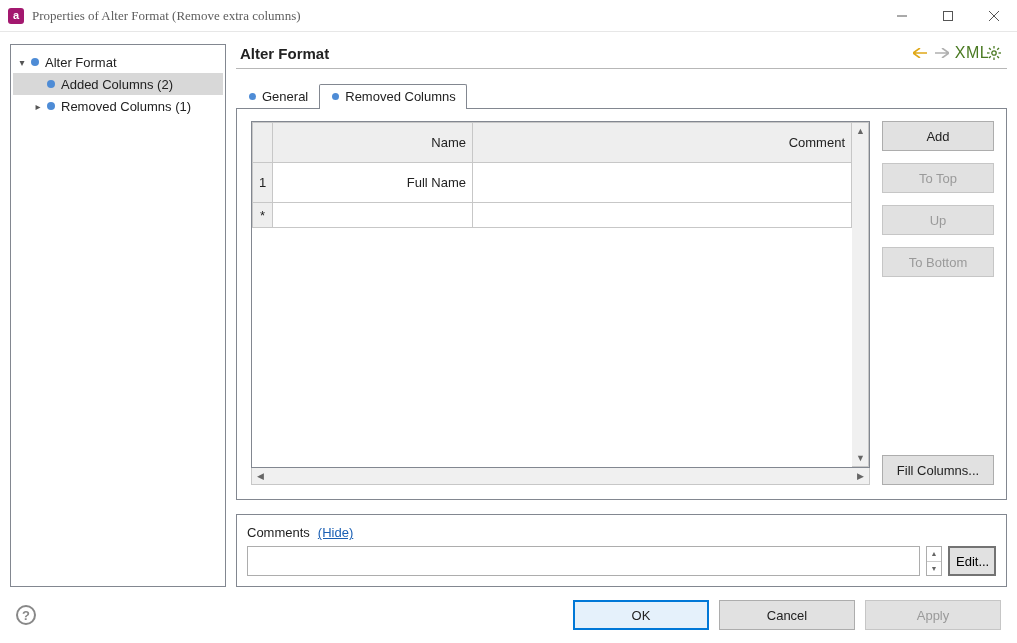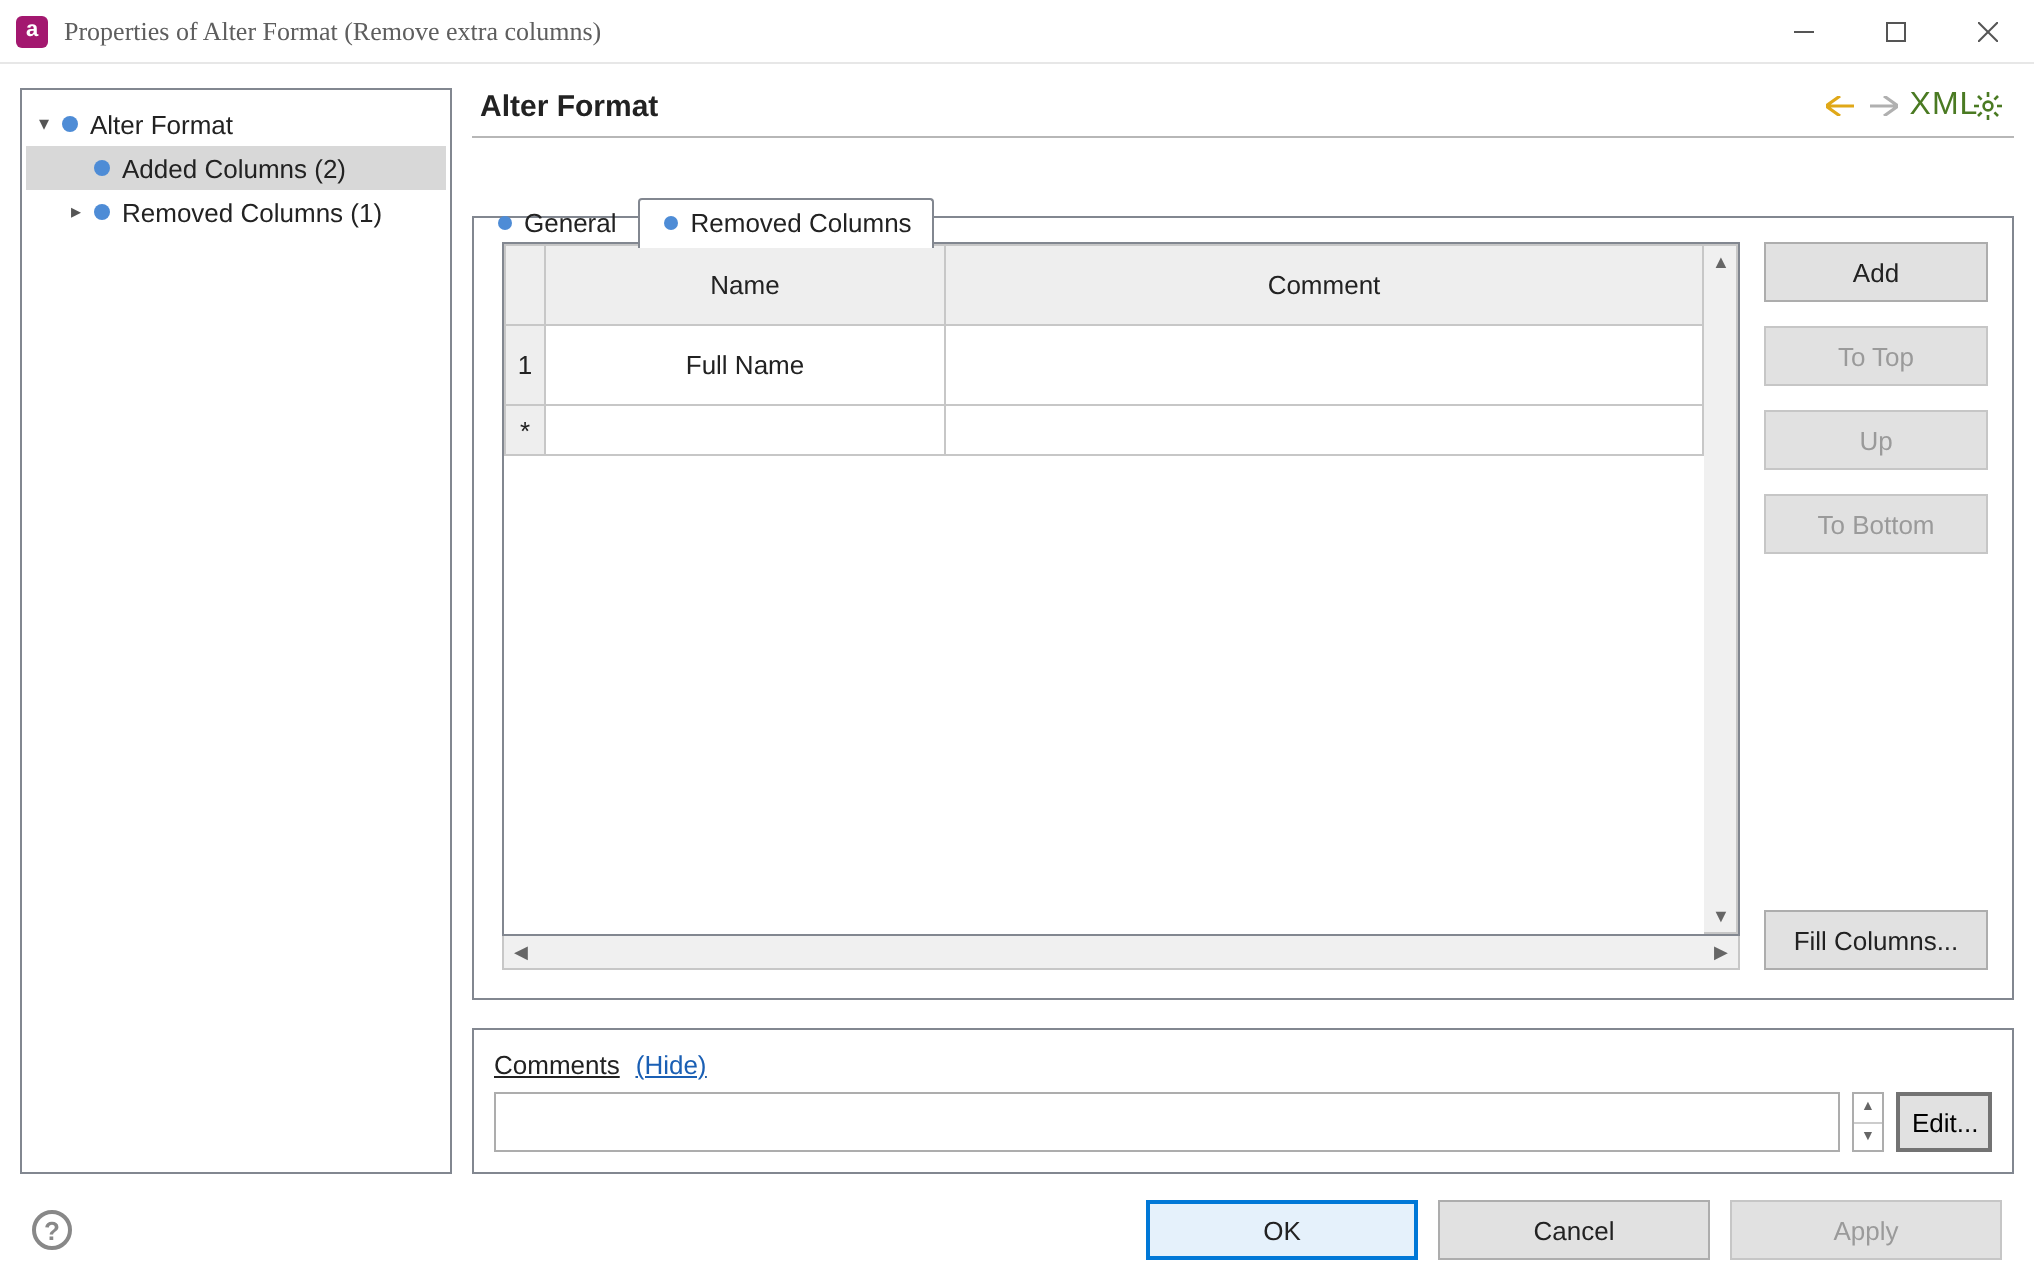--- a/index.html
+++ b/index.html
@@ -29,48 +29,48 @@
   .header-row { display:flex; align-items:center; padding:0 4px 6px 4px; border-bottom:1px solid #b7b7b7; }
   .header-row h2 { font-size:15px; font-weight:bold; margin:0; flex:0 0 auto; color:#222;}
   .header-row .spacer { flex:1; }
   .header-row .icon-btn { width:18px; height:18px; margin-left:4px; display:flex; align-items:center; justify-content:center; color:#777; }
   .header-row .xml { font-size:16px; color:#4a7a22; letter-spacing:0.5px;margin-left:12px;}
   .arrow-left { color:#e0a818;}
   .arrow-right { color:#b0b0b0;}
 
   
   .tabs { display:flex; margin-top:14px; position:relative;}
-  .tab { display:flex; align-items:center; padding:4px 10px 5px 10px; border:1px solid transparent; border-bottom:none; border-top-left-radius:2px; border-top-right-radius:2px; margin-right:0; position:relative; top:16px; color:#222;}
+  .tab { display:flex; align-items:center; padding:4px 10px 5px 10px; border:1px solid transparent; border-bottom:none; border-top-left-radius:2px; border-top-right-radius:2px; margin-right:0; position:relative; top:1px; color:#222;}
   .tab .bullet { width:7px; height:7px; }
   .tab.active { background:#fff; border-color:#828790; z-index:2;}
   .tabpanel { border:1px solid #828790; background:#fff; padding:12px 12px 14px 14px; flex:1; min-height:0; display:flex; flex-direction:column;}
   .tabpanel-label { margin-bottom:4px; }
 
   .grid-area { display:flex; gap:12px; flex:1; min-height:0;}
   .grid-wrap { flex:1; display:flex; flex-direction:column; min-height:0; min-width:0;}
   .grid-scroll-v { width:17px; background:#f0f0f0; border:1px solid #c7c7c7; border-left:none; display:flex; flex-direction:column;}
   .btn-col { width:112px; display:flex; flex-direction:column; gap:12px;}
   .btn-col .gap { flex:1; }
   button.win { height:30px; background:#e1e1e1; border:1px solid #adadad; color:#222; padding:0 6px;}
   button.win:disabled { color:#9a9a9a; border-color:#c6c6c6; background:#e1e1e1;}
   button.win.default { border:2px solid #0078d7; background:#e5f1fb;}
 
   .grid { border:1px solid #828790; flex:1; display:flex; min-height:0;}
   .grid-inner { flex:1; overflow:auto;}
   table.data { border-collapse:collapse; width:100%; }
-  table.data th, table.data td { border:1px solid #c7c7c7; padding:12px 6px; text-align:center; height:22px; background:#fff;}
+  table.data th, table.data td { border:1px solid #c7c7c7; padding:12px 6px; text-align:right; height:22px; background:#fff;}
   table.data th { background:#eee; font-weight:normal;}
   table.data th.rowhead, table.data td.rowhead { width:20px; text-align:center; background:#eee; padding:0;}
   .hscroll { height:17px; border:1px solid #c7c7c7; border-top:none; background:#f0f0f0; display:flex; align-items:center; }
   .hscroll .arrow, .grid-scroll-v .arrow { width:17px; height:16px; display:flex; align-items:center; justify-content:center; color:#666; font-size:9px;}
   .hscroll .track, .grid-scroll-v .track { flex:1; }
 
   
   .comments-block { border:1px solid #828790; margin-top:14px; padding:10px 10px; display:flex; flex-direction:column; gap:6px;}
-  .comments-head { display:flex; align-items:center; gap:8px;text-decoration:underline;}
+  .comments-head { display:flex; align-items:center; gap:8px;}
   .comments-head a { color:#1a5fb4; text-decoration:underline; }
   .comments-row { display:flex; gap:6px; align-items:stretch;}
   .comments-row textarea { flex:1; height:30px; resize:none; border:1px solid #adadad; background:#fff; padding:2px 4px;}
   .spin { width:16px; display:flex; flex-direction:column; border:1px solid #adadad;}
   .spin div { flex:1; display:flex; align-items:center; justify-content:center; font-size:7px; color:#666; border-bottom:1px solid #ccc;}
   .spin div:last-child { border-bottom:none;}
   button.small { width:48px; background:#e1e1e1; border:2px solid #737373;}
 
   
   .footer { height:56px; display:flex; align-items:center; padding:0 16px; }

